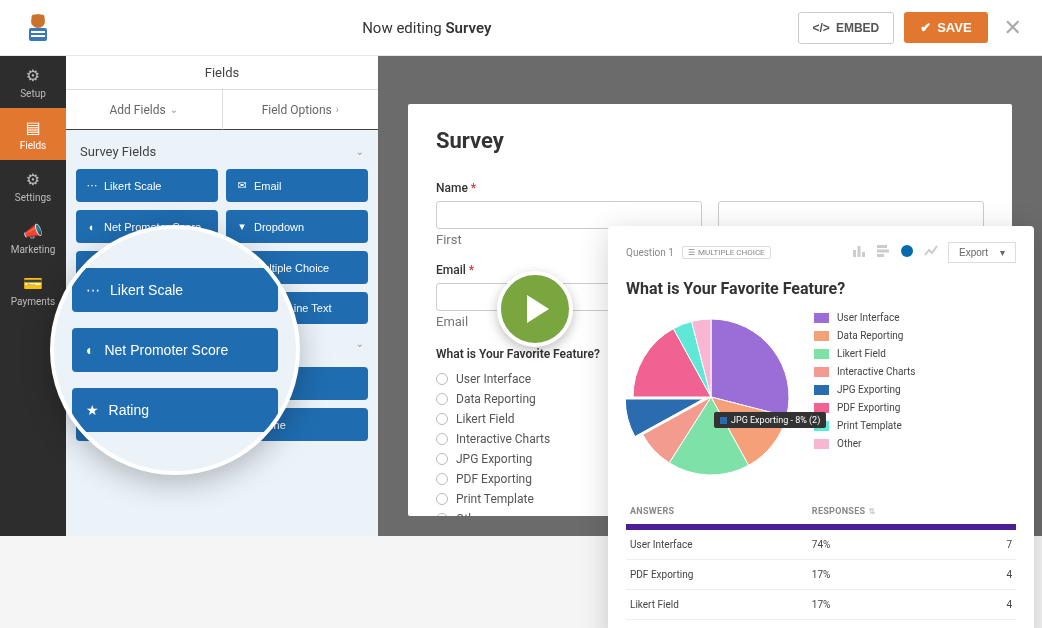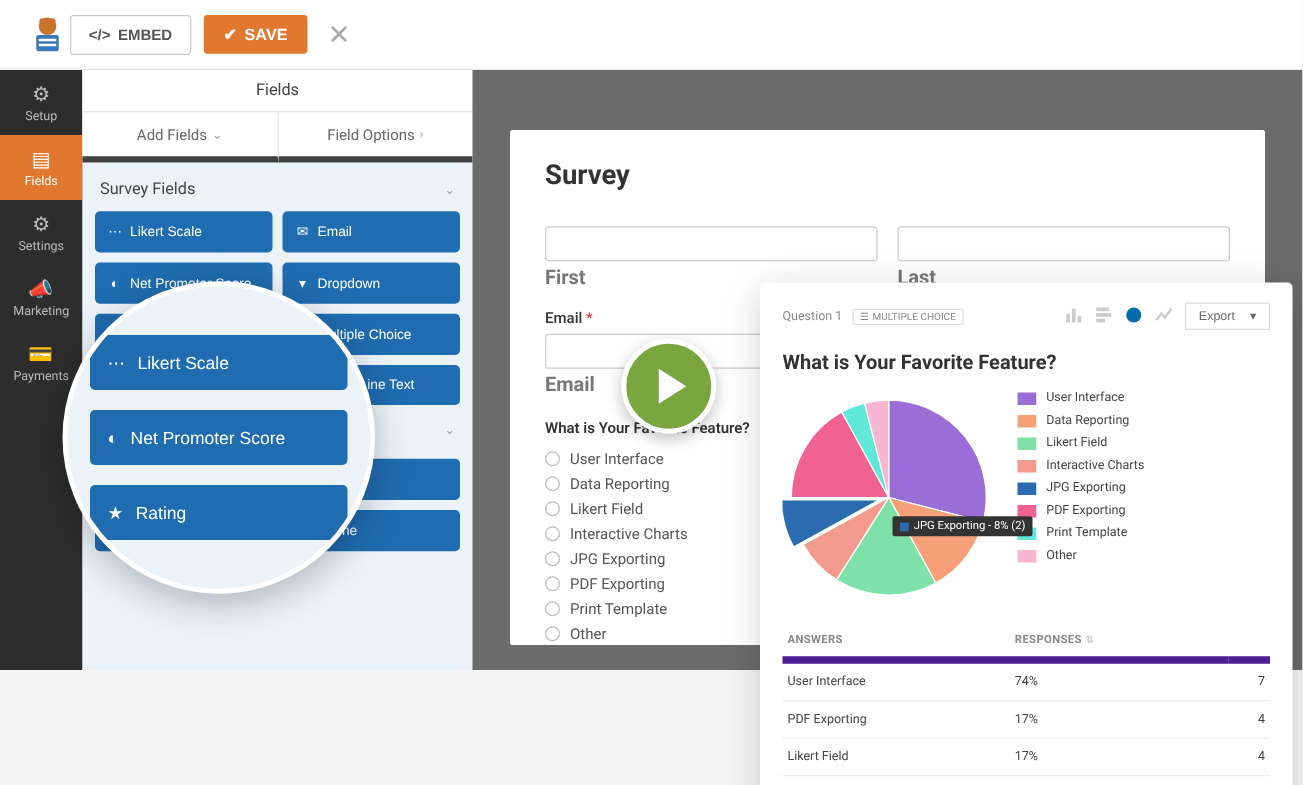--- a/index.html
+++ b/index.html
@@ -18,38 +18,38 @@
 .main { display: flex; height: 480px; }
 .sidebar { width: 66px; background: #2d2d2d; display: flex; flex-direction: column; }
 .side-item { height: 52px; display: flex; flex-direction: column; align-items: center; justify-content: center; color: #bbb; cursor: pointer; font-size: 10px; gap: 3px; }
 .side-item.active { background: #e27730; color: #fff; }
 .side-ico { font-size: 16px; }
 
 
 .fields-panel { width: 312px; background: #ebf3f9; display: flex; flex-direction: column; }
 .panel-header { background: #fff; height: 34px; display: flex; align-items: center; justify-content: center; border-bottom: 1px solid #ddd; font-size: 13px; color: #444; }
 .panel-tabs { display: flex; background: #fff; height: 40px; }
-.panel-tab { flex: 1; display: flex; align-items: center; justify-content: center; font-size: 12px; color: #666; cursor: pointer; border-bottom: 5px solid #404040; gap: 4px; }
+.panel-tab { flex: 1; display: flex; align-items: center; justify-content: center; font-size: 12px; color: #666; cursor: pointer; border-bottom: 1px solid #404040; gap: 4px; }
 .panel-tab:first-child { border-right: 1px solid #e0e0e0; }
 .section-head { padding: 14px 14px 10px; font-size: 13px; color: #444; display: flex; justify-content: space-between; align-items: center; border-radius: 11px; }
 .field-grid { padding: 0 10px; display: grid; grid-template-columns: 1fr 1fr; gap: 8px; }
 .field-btn { background: #1f6cb0; color: #fff; border: none; border-radius: 4px; padding: 10px 10px; font-size: 11px; text-align: left; cursor: pointer; display: flex; align-items: center; gap: 6px; }
 .fi { font-size: 11px; width: 12px; text-align: center; }
 .standard-head { padding: 14px; font-size: 13px; color: #444; display: flex; justify-content: space-between; }
 
 
 .preview { flex: 1; background: #6b6b6b; padding: 48px 30px 20px; position: relative; }
 .preview-card { background: #fff; border-radius: 2px; padding: 24px 28px; height: 100%; overflow: hidden; }
 .prev-title { font-size: 22px; font-weight: 700; color: #333; margin-bottom: 28px; }
 .fld-label { font-size: 12px; color: #333; font-weight: 500; margin-bottom: 6px; display: block; }
 .req { color: #d63638; }
 .name-row { display: flex; gap: 16px; margin-bottom: 16px; }
 .name-col { flex: 1; }
 .tinput { width: 100%; border: 1px solid #ccc; border-radius: 3px; padding: 6px 8px; font-size: 12px; }
-.sublabel { font-size: 16px; color: #777; margin-top: 3px; display: block; font-weight: bold; }
+.sublabel { font-size: 13px; color: #777; margin-top: 3px; display: block; }
 .question-label { font-size: 12px; font-weight: 600; color: #333; margin: 18px 0 8px; }
 .radio-row { display: flex; align-items: center; gap: 8px; font-size: 12px; color: #555; padding: 3px 0; }
 .radio-dot { width: 12px; height: 12px; border: 1px solid #bbb; border-radius: 50%; }
 
 
 .magnify { position: absolute; left: 50px; top: 225px; width: 250px; height: 250px; border-radius: 50%; background: #ebf3f9; box-shadow: 0 8px 30px rgba(0,0,0,.25); border: 4px solid #fff; overflow: hidden; padding: 24px 18px; display: flex; flex-direction: column; gap: 16px; justify-content: center; }
 .mag-btn { background: #1f6cb0; color: #fff; border: none; border-radius: 4px; padding: 14px 14px; font-size: 14px; font-weight: 500; text-align: left; display: flex; align-items: center; gap: 10px; cursor: pointer; }
 
 
 .play { position: absolute; left: 497px; top: 271px; width: 76px; height: 76px; border-radius: 50%; background: #7aa640; box-shadow: 0 4px 12px rgba(0,0,0,.25); display: flex; align-items: center; justify-content: center; cursor: pointer; z-index: 30; border: 4px solid #fff; }
@@ -88,20 +88,23 @@
   <div class="logo">
     <svg width="34" height="34" viewBox="0 0 34 34">
         <circle cx="17" cy="10" r="7" fill="#c9732c"></circle>
         <circle cx="13" cy="6" r="2.5" fill="#c9732c"></circle>
         <circle cx="21" cy="6" r="2.5" fill="#c9732c"></circle>
         <rect x="8" y="17" width="18" height="13" rx="2" fill="#3a79b7"></rect>
         <rect x="10" y="20" width="14" height="2" fill="#fff"></rect>
         <rect x="10" y="24" width="14" height="2" fill="#fff"></rect>
       </svg>
   </div>
+  <div class="editing-title">
+    <span>Now editing </span><b>Survey</b>
+  </div>
   <button class="embed-btn">
     <span>&lt;/&gt;</span>
     <span>EMBED</span>
   </button>
   <button class="save-btn">
     <span>✔</span>
     <span>SAVE</span>
   </button>
   <div class="close-top">✕</div>
 </div>
@@ -196,20 +199,21 @@
           <span class="fi">📞</span>
           <span>Phone</span>
         </button>
     </div>
   </div>
 
   <div class="preview">
     <div class="preview-card">
       <div class="prev-title">Survey</div>
 
+      <label class="fld-label"><span>Name</span> <span class="req">*</span></label>
       <div class="name-row">
         <div class="name-col">
           <input class="tinput" style="">
           <span class="sublabel">First</span>
         </div>
         <div class="name-col">
           <input class="tinput" style="">
           <span class="sublabel">Last</span>
         </div>
       </div>

